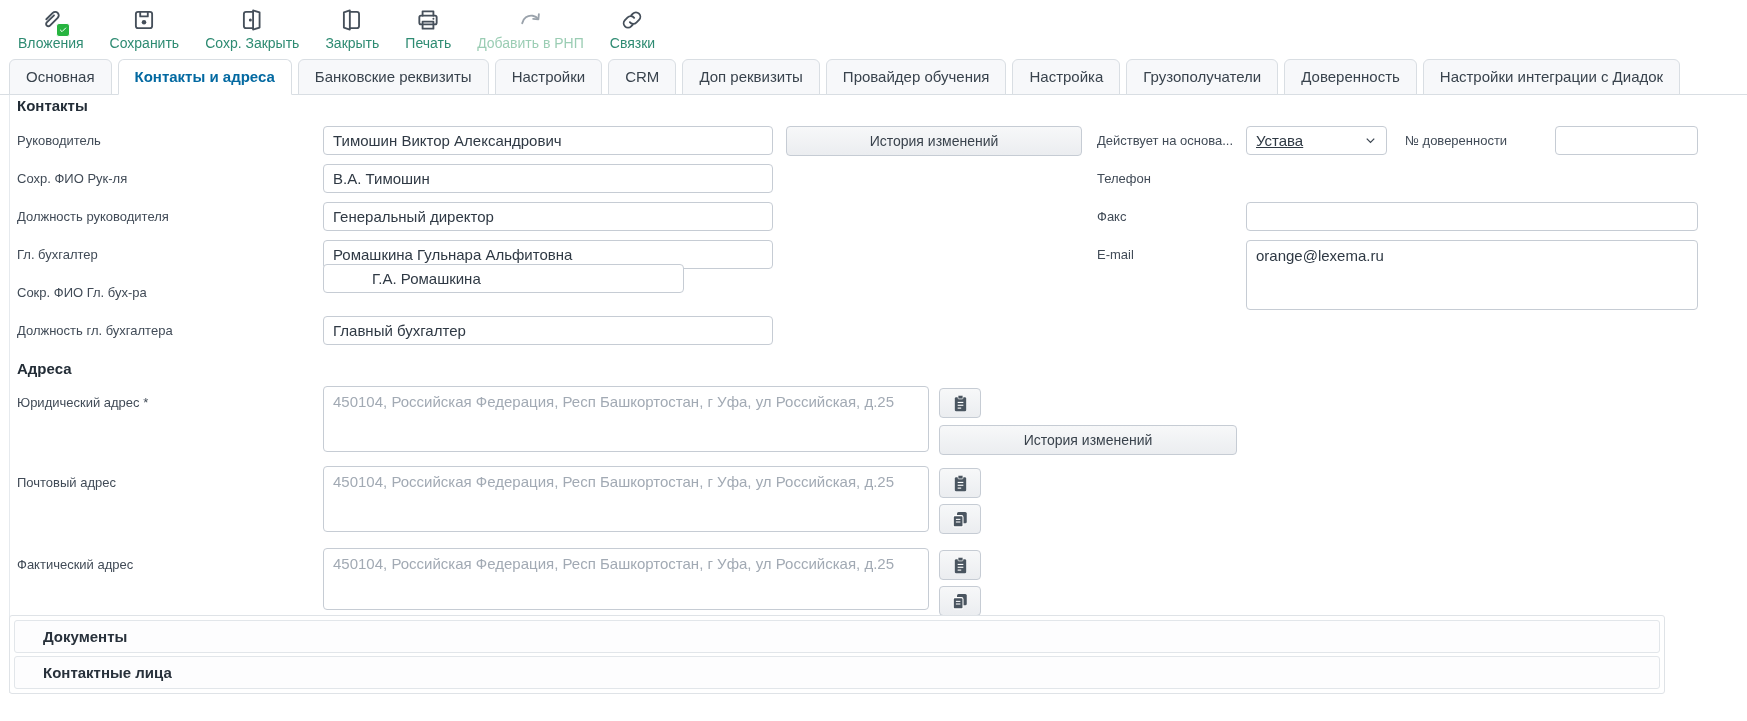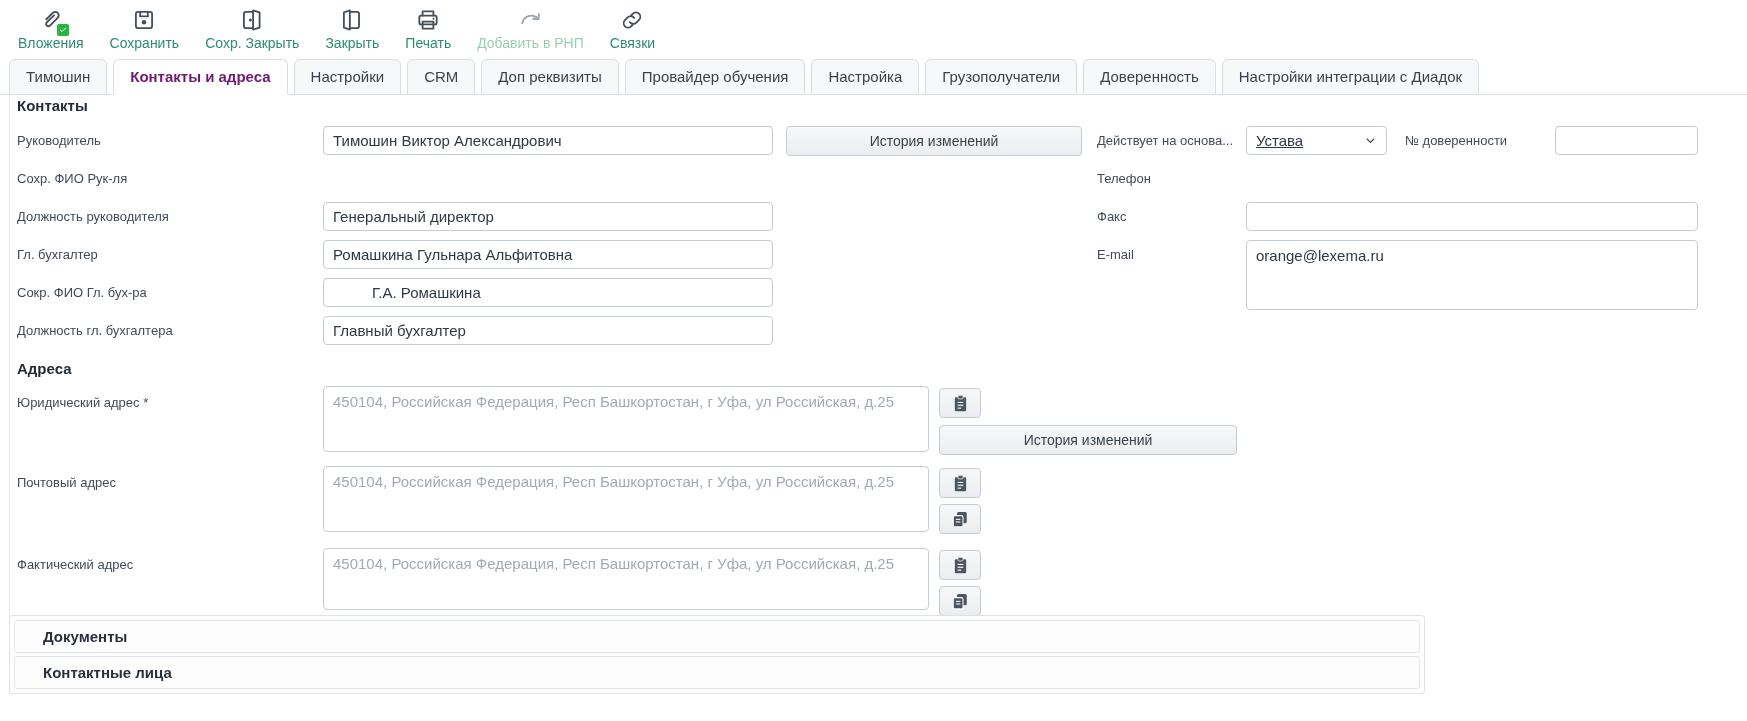--- a/index.html
+++ b/index.html
@@ -22,21 +22,21 @@
     background:#27b440; border-radius:3px; border:1.5px solid #fff;
     display:flex; align-items:center; justify-content:center; }
   .badge svg { stroke:#fff; stroke-width:3; }
 
   
   .tabs { position:absolute; left:0; top:53px; right:0; height:42px;
     display:flex; align-items:flex-end; padding-left:9px; border-bottom:1px solid #d9dee3; background:#fff; }
   .tab { height:36px; line-height:34px; padding:0 16px; margin-right:6px; margin-bottom:-1px;
     border:1px solid #d9dee3; border-radius:6px 6px 0 0; background:#f7f8fa;
     font-size:15px; color:#39434d; white-space:nowrap; cursor:pointer; }
-  .tab.active { background:#fff; border-bottom:1px solid #fff; font-weight:700; color:#701a75; }
+  .tab.active { background:#fff; border-bottom:1px solid #fff; font-weight:700; color:#0369a1; }
 
   
   .content-frame { position:absolute; left:9px; top:95px; height:598px; width:1px; background:#e6eaee; }
   .section-title { position:absolute; left:17px; font-size:15px; font-weight:700; color:#232d37; }
   .field-label { position:absolute; left:17px; font-size:13px; color:#414b57; line-height:29px; white-space:nowrap; }
   .rlabel { left:1097px; }
   .input { position:absolute; height:29px; border:1px solid #c6ccd4; border-radius:4px;
     padding:0 9px; font-size:15px; color:#2f3944; background:#fff; font-family:inherit; outline:none; }
   .ta { position:absolute; border:1px solid #c6ccd4; border-radius:4px; padding:5px 9px;
     font-size:15px; color:#2f3944; background:#fff; font-family:inherit; resize:none; outline:none; line-height:19px; }
@@ -46,21 +46,21 @@
     border-radius:4px; font-size:14px; color:#39424c; font-family:inherit;
     display:flex; align-items:center; justify-content:center; cursor:pointer; }
   .icon-btn { width:42px; height:30px; }
   .icon-btn svg { display:block; }
   .select { position:absolute; height:29px; border:1px solid #c6ccd4; border-radius:4px; background:#fff;
     display:flex; align-items:center; padding:0 8px 0 9px; font-size:15px; color:#2f3944; cursor:pointer; }
   .select .sel-text { flex:1;text-decoration:underline; }
   .select svg { stroke:#3c4651; fill:none; stroke-width:2; }
 
   
-  .panels { position:absolute; left:9px; top:615px; width:1416px; height:79px;
+  .panels { position:absolute; left:9px; top:615px; width:1656px; height:79px;
     border:1px solid #dfe3e7; border-radius:3px; background:#fff; padding:4px 4px; }
   .panel-bar { height:33px; border:1px solid #e2e6ea; border-radius:3px; background:#fdfdfe;
     display:flex; align-items:center; padding-left:28px; font-weight:700; font-size:15px;
     color:#28313b; margin-bottom:3px; cursor:pointer; }
 </style>
 </head>
 <body>
 
 <div id="app">
 
@@ -132,49 +132,51 @@
         <svg width="26" height="26" viewBox="0 0 24 24">
             <path d="M10 14a4 4 0 0 0 6 .4l2.5-2.5a4 4 0 0 0-5.7-5.7l-1.4 1.4"></path>
             <path d="M14 10a4 4 0 0 0-6-.4L5.5 12.1a4 4 0 0 0 5.7 5.7l1.4-1.4"></path>
           </svg>
       </span>
       <span class="tlabel">Связки</span>
     </div>
   </div>
 
   <div class="tabs">
-    <div class="tab">Тимошин</div>
+    <div class="tab">Основная</div>
     <div class="tab active">Контакты и адреса</div>
+    <div class="tab">Банковские реквизиты</div>
     <div class="tab">Настройки</div>
     <div class="tab">CRM</div>
     <div class="tab">Доп реквизиты</div>
     <div class="tab">Провайдер обучения</div>
     <div class="tab">Настройка</div>
     <div class="tab">Грузополучатели</div>
     <div class="tab">Доверенность</div>
     <div class="tab">Настройки интеграции с Диадок</div>
   </div>
 
   <div class="content-frame"></div>
 
   <div class="section-title" style="top:97px;">Контакты</div>
 
   <div class="field-label" style="top:126px;">Руководитель</div>
   <input class="input" style="left: 323px; top: 126px; width: 450px;" value="Тимошин Виктор Александрович">
 
   <div class="field-label" style="top:164px;">Сохр. ФИО Рук-ля</div>
+  <input class="input" style="left: 323px; top: 164px; width: 450px;" value="В.А. Тимошин">
 
   <div class="field-label" style="top:202px;">Должность руководителя</div>
   <input class="input" style="left: 323px; top: 202px; width: 450px;" value="Генеральный директор">
 
   <div class="field-label" style="top:240px;">Гл. бухгалтер</div>
   <input class="input" style="left: 323px; top: 240px; width: 450px;" value="Ромашкина Гульнара Альфитовна">
 
   <div class="field-label" style="top:278px;">Сокр. ФИО Гл. бух-ра</div>
-  <input class="input" style="left: 323px; top: 278px; width: 450px; padding-left: 48px;" value="Г.А. Ромашкина">
+  <input class="input" style="left: 323px; top: 264px; width: 361px; padding-left: 48px;" value="Г.А. Ромашкина">
 
   <div class="field-label" style="top:316px;">Должность гл. бухгалтера</div>
   <input class="input" style="left: 323px; top: 316px; width: 450px;" value="Главный бухгалтер">
 
   <div class="btn" style="left:786px; top:126px; width:296px; height:30px;">История изменений</div>
 
   <div class="field-label rlabel" style="top:126px;">Действует на основа...</div>
   <div class="select" style="left:1246px; top:126px; width:141px;">
     <span class="sel-text">Устава</span>
     <svg width="15" height="15" viewBox="0 0 24 24">

